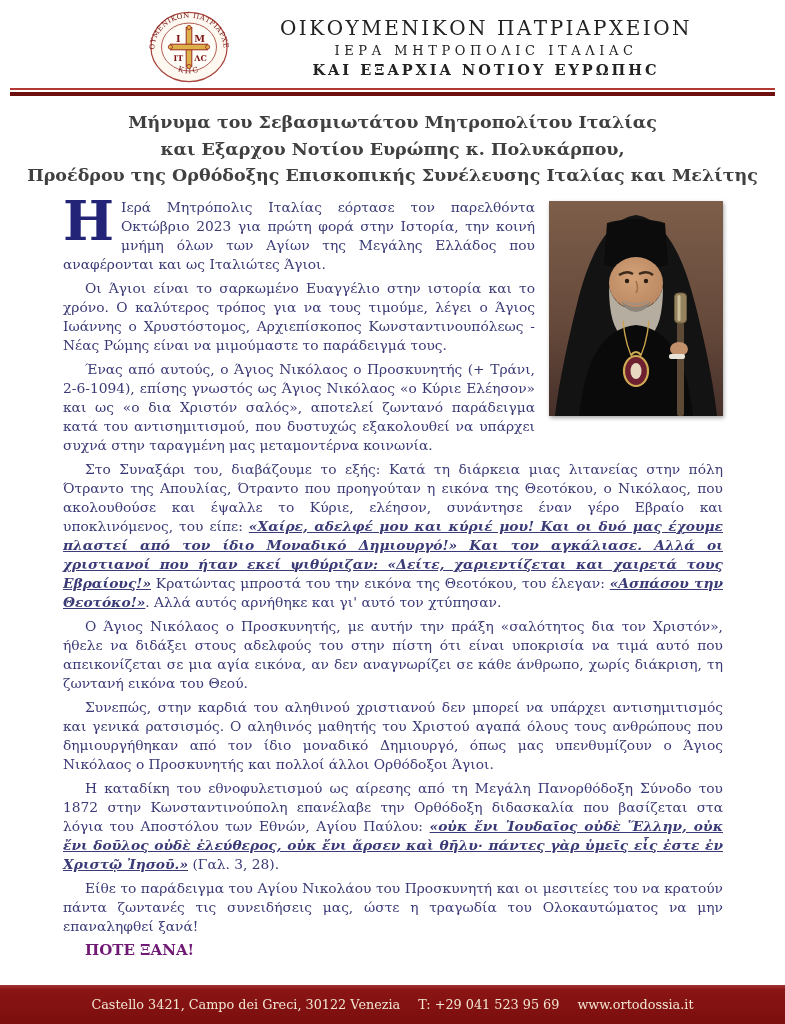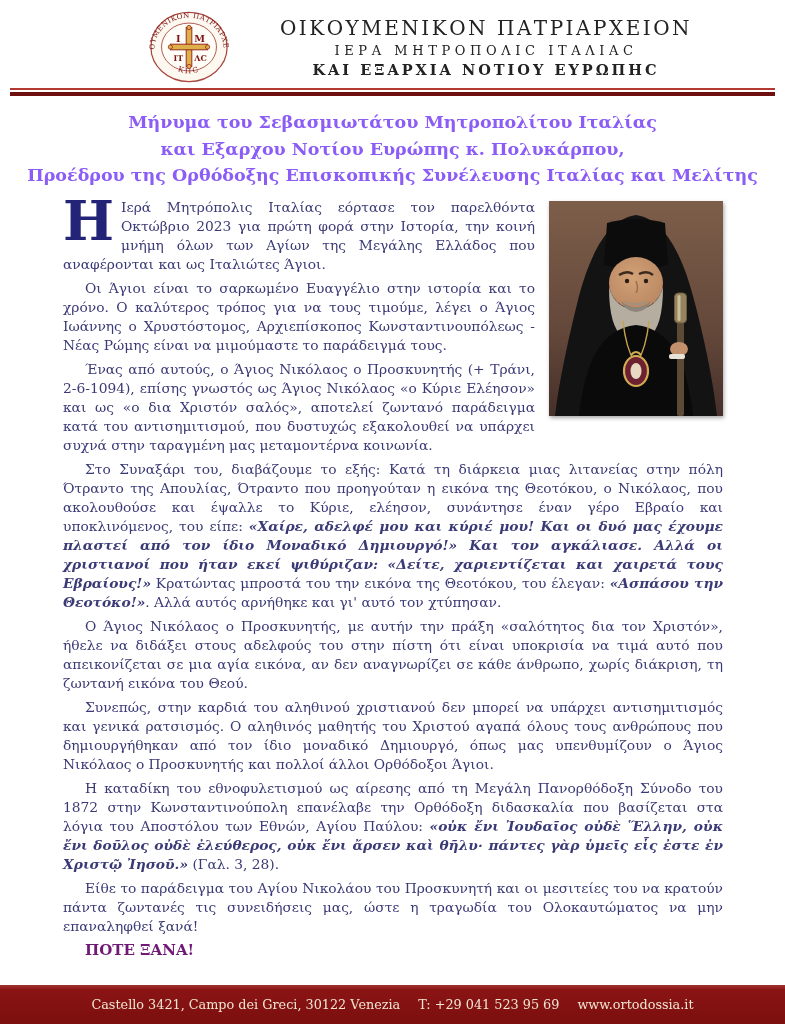--- a/index.html
+++ b/index.html
@@ -11,33 +11,33 @@
   .header-text{position:absolute;left:264px;top:16px;width:444px;text-align:center;color:#222222;}
   .ht1{font-size:20px;line-height:25px;letter-spacing:2.5px;}
   .ht2{font-size:13px;line-height:19px;letter-spacing:4.6px;}
   .ht3{font-size:14.5px;line-height:19px;letter-spacing:3px;font-weight:bold;}
   
   .rule{margin:2px 10px 0 10px;}
   .rule .thin{height:2px;background:#b23a32;}
   .rule .gap{height:2px;background:#ffffff;}
   .rule .thick{height:4px;background:#6e0f10;}
   
-  .doc-title{margin-top:13px;text-align:center;color:#8b5cf6;font-weight:bold;
+  .doc-title{margin-top:13px;text-align:center;color:#404040;font-weight:bold;
              font-size:17.5px;line-height:26.5px;}
   
   .content{margin:9px 62px 0 63px;color:#3a3a76;font-size:13.8px;line-height:19px;
            text-align:justify;}
   .photo-wrap{float:right;width:174px;height:215px;margin:3px 0 10px 14px;
               box-shadow:1px 2px 4px rgba(0,0,0,.35);}
   .photo-wrap svg{display:block;}
   .para{margin:0 0 5px 0;text-indent:22px;}
   .para.first{text-indent:0;}
   .dropcap{float:left;font-size:54px;line-height:44px;font-weight:bold;color:#232378;
            margin:1px 7px 0 0;}
-  .bi{font-weight:bold;font-style:italic;}
+  .bi{font-weight:bold;font-style:italic;text-decoration:underline;}
   .never{margin:3px 0 0 0;text-indent:22px;font-weight:bold;color:#701a75;font-size:15px;}
   .dateline{margin:30px 0 0 22px;color:#3a3a76;font-size:14.2px;}
   
   .footer{position:absolute;left:0;bottom:0;width:785px;height:39px;
           background:linear-gradient(to bottom,#a13434 0,#8a1414 5px,#7c0f0f 100%);
           display:flex;align-items:center;justify-content:center;}
   .footer span{color:#f0e6d2;font-size:12.8px;margin:0 9px;white-space:nowrap;}
 </style>
 </head>
 <body>

